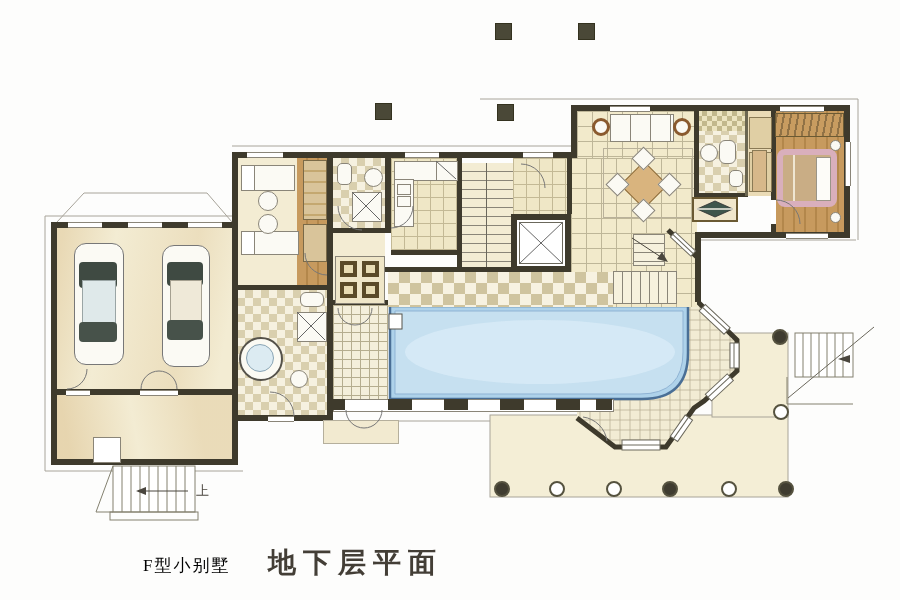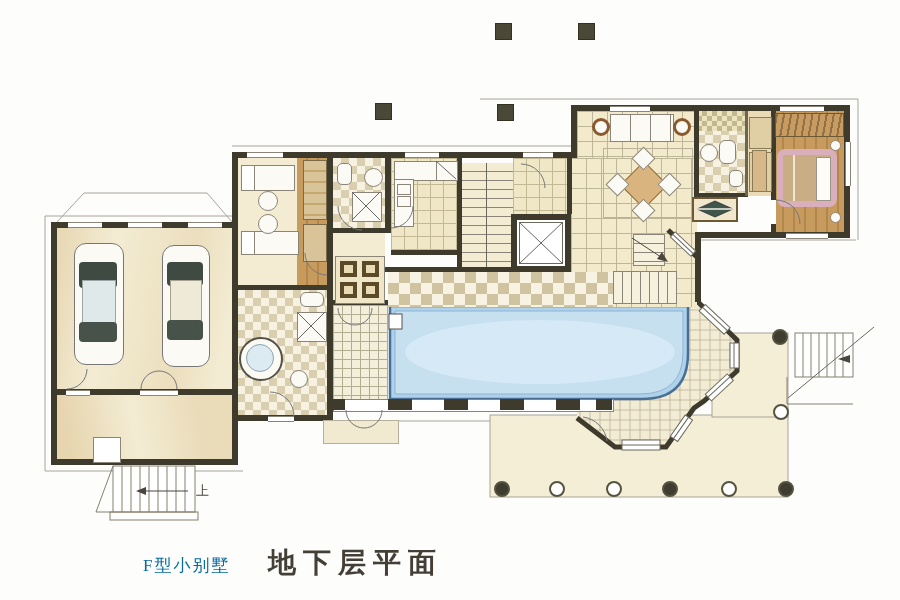--- a/index.html
+++ b/index.html
@@ -23,21 +23,21 @@
     background-size:16px 16px;}
   .checker22{background-image:conic-gradient(#cfc49f 25%,#f7f2e1 0 50%,#cfc49f 0 75%,#f7f2e1 0);
     background-size:22px 22px;}
   .checker10{background-image:conic-gradient(#c2b88c 25%,#ece4c0 0 50%,#c2b88c 0 75%,#ece4c0 0);
     background-size:10px 10px;}
   .planks{background:repeating-linear-gradient(90deg,#c79a5e 0 9px,#b3874b 9px 11px);}
   .furn{position:absolute;background:#fbfaf4;border:1px solid #8a8578;}
   .circle{border-radius:50%;}
   .sq-col{position:absolute;width:15px;height:15px;background:#4a4837;border:1px solid #34321f;}
   #title-area{position:absolute;left:0;top:540px;width:900px;color:#46413a;}
-  #title-model{position:absolute;left:143px;top:14px;font-size:17px;letter-spacing:2px;color:#0369a1;}
+  #title-model{position:absolute;left:143px;top:14px;font-size:17px;letter-spacing:2px;color:#000000;}
   #title-plan{position:absolute;left:268px;top:4px;font-size:28px;letter-spacing:7px;font-weight:bold;color:#433e36;}
   .tiny-label{position:absolute;font-size:13px;color:#4a463e;}
   svg{position:absolute;left:0;top:0;}
 </style>
 </head>
 <body>
 
 <div id="canvas">
 
   <svg width="900" height="600">

